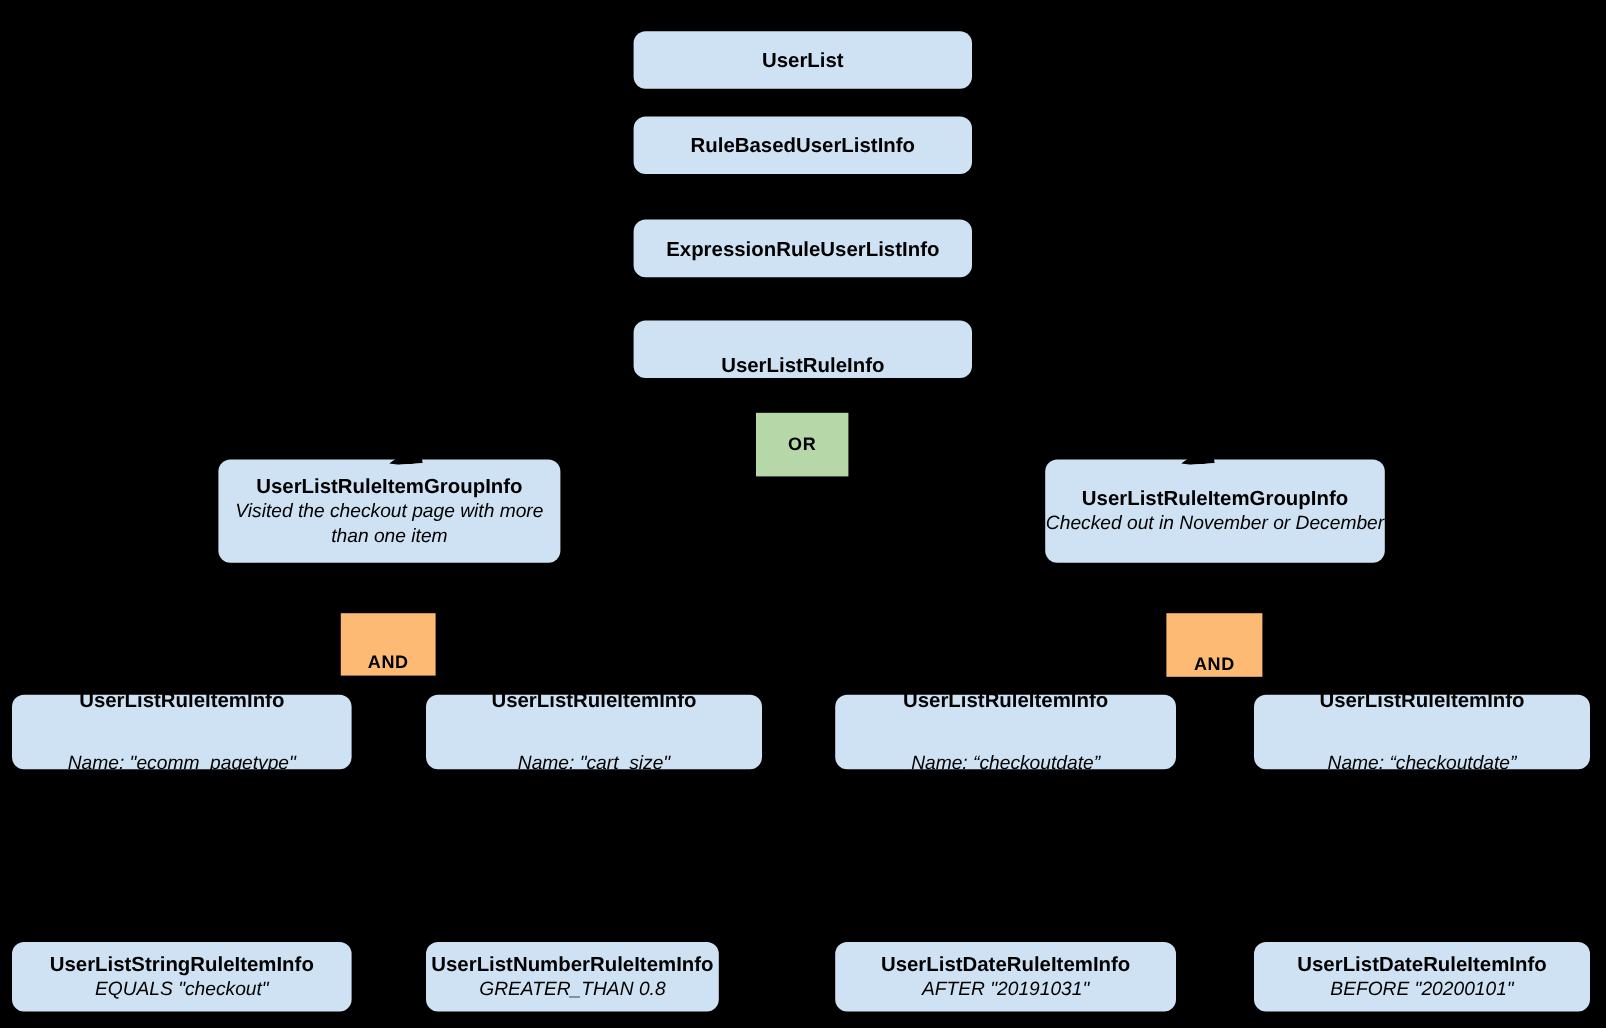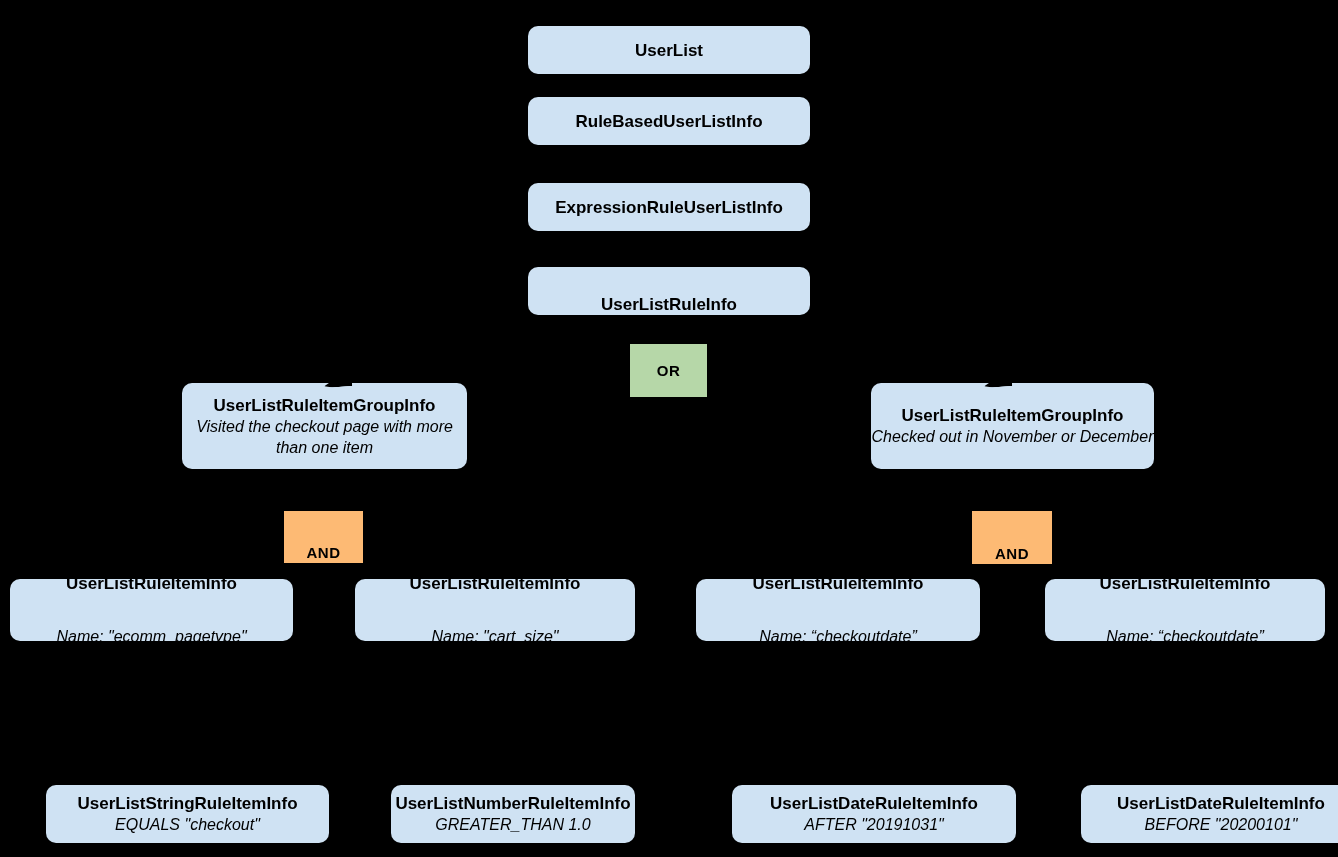--- a/index.html
+++ b/index.html
@@ -50,21 +50,21 @@
   .and-1 { left: 972px; top: 511px; width: 80px; height: 53px; }
 
   
   .item { top: 579px; height: 62px; gap: 32px; }
   .item-0 { left: 10px;   width: 283px; }
   .item-1 { left: 355px;  width: 280px; }
   .item-2 { left: 696px;  width: 284px; }
   .item-3 { left: 1045px; width: 280px; }
 
   
-  .leaf { top: 785px; height: 58px; margin-left: 36px; }
+  .leaf { top: 785px; height: 58px; }
   .leaf-0 { left: 10px;   width: 283px; }
   .leaf-1 { left: 355px;  width: 244px; }
   .leaf-2 { left: 696px;  width: 284px; }
   .leaf-3 { left: 1045px; width: 280px; }
 
   
   .arrowhead {
     position: absolute;
     width: 28px;
     height: 11px;
@@ -132,21 +132,21 @@
     <span class="title">UserListRuleItemInfo</span>
     <span class="note">Name: “checkoutdate”</span>
   </div>
 
   <div class="node blue leaf leaf-0">
     <span class="title">UserListStringRuleItemInfo</span>
     <span class="note">EQUALS "checkout"</span>
   </div>
   <div class="node blue leaf leaf-1">
     <span class="title">UserListNumberRuleItemInfo</span>
-    <span class="note">GREATER_THAN 1.0</span>
+    <span class="note">GREATER_THAN 0.8</span>
   </div>
   <div class="node blue leaf leaf-2">
     <span class="title">UserListDateRuleItemInfo</span>
     <span class="note">AFTER "20191031"</span>
   </div>
   <div class="node blue leaf leaf-3">
     <span class="title">UserListDateRuleItemInfo</span>
     <span class="note">BEFORE "20200101"</span>
   </div>
 

